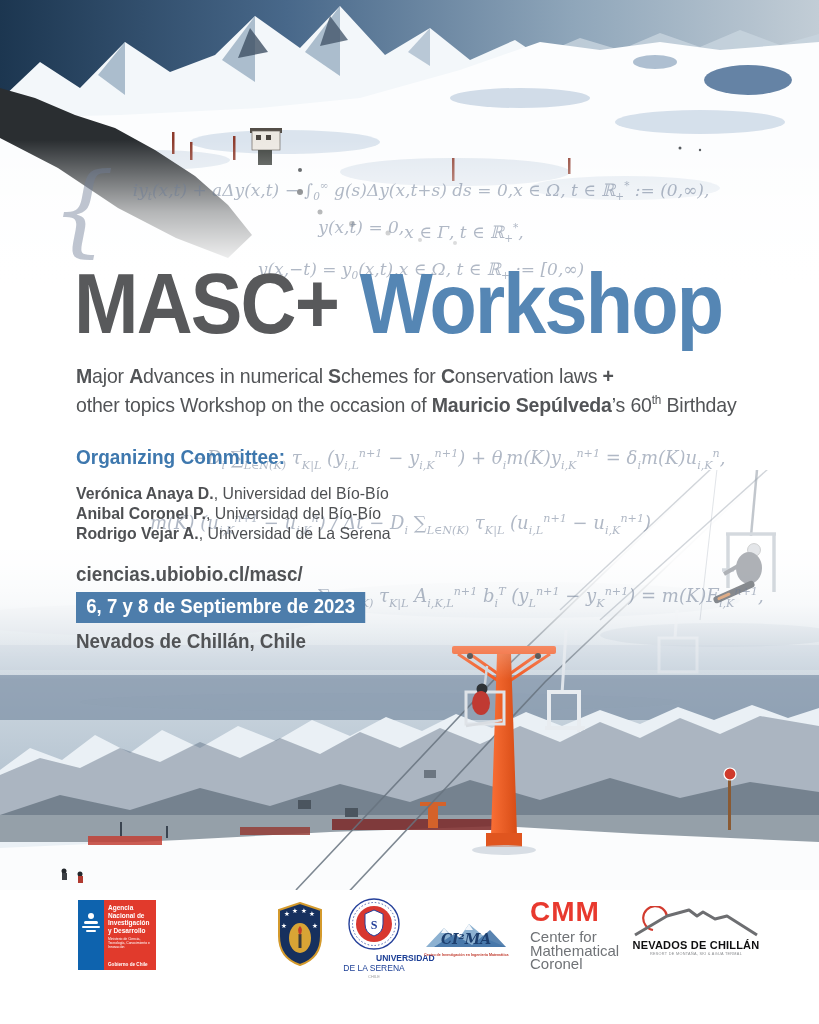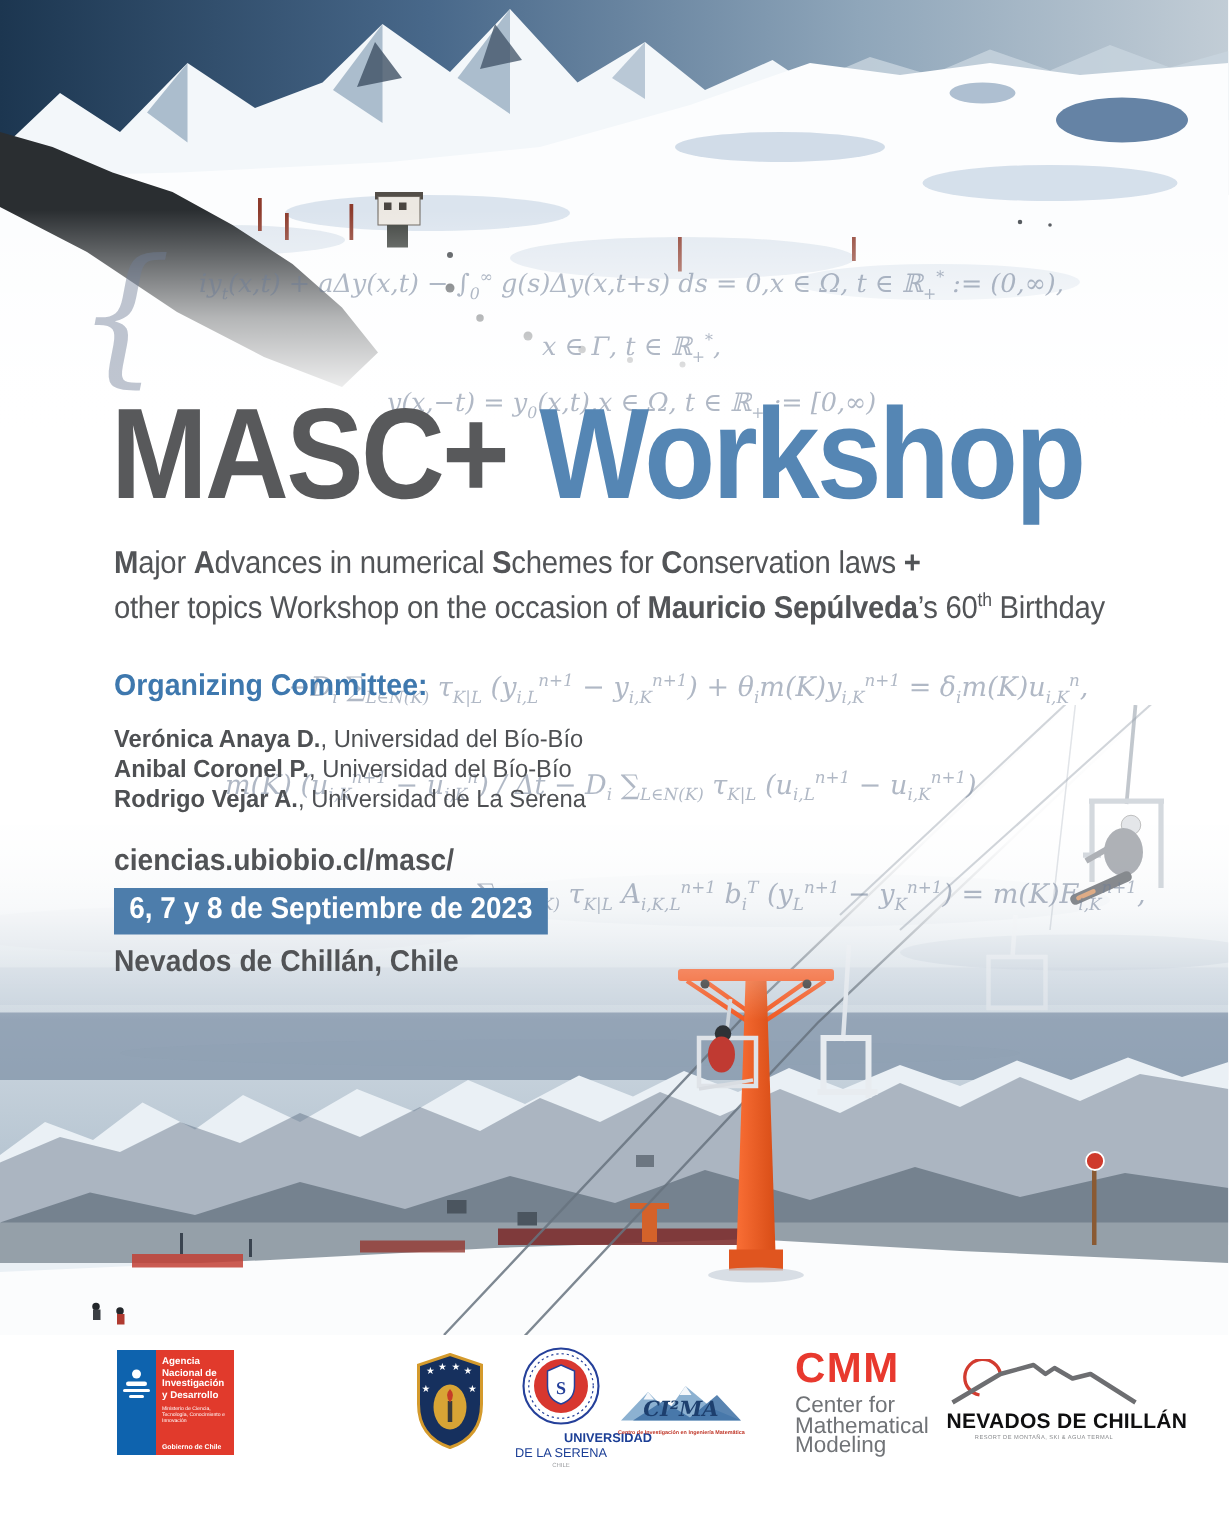--- a/index.html
+++ b/index.html
@@ -60,29 +60,29 @@
   .anid-red .gob{font-size:4.6px;font-weight:bold;margin-top:auto;}
   
   .ubb{left:163px;top:12px;width:104px;text-align:center;}
   .ubb-caption{font-size:8px;font-weight:bold;color:#1f3f8f;margin-top:2px;letter-spacing:.2px;}
   
   .uls{left:341px;top:8px;width:66px;text-align:center;}
   .uls-caption1{font-size:8.5px;font-weight:bold;color:#1c3f96;margin-top:1px;margin-left:35px;}
   .uls-caption2{font-size:8.5px;color:#1c3f96;}
   .uls-caption3{font-size:4px;color:#9a9c9f;margin-top:1px;}
   
-  .cima{left:412px;top:30px;width:84px;position:absolute;}
+  .cima{left:424px;top:30px;width:84px;position:absolute;}
   .cima-caption{font-size:3.6px;color:#c0392b;font-weight:bold;margin-top:1px;white-space:nowrap;}
   
   .cmm{left:530px;top:8px;width:92px;}
   .cmm-acronym{font-size:28px;font-weight:bold;color:#e8392e;letter-spacing:1px;line-height:28px;}
   .cmm-lines{font-size:15px;color:#707377;line-height:13.5px;margin-top:4px;}
   
   .ndc{left:631px;top:16px;width:130px;text-align:center;}
-  .ndc-title{font-size:14px;font-weight:bold;color:#0f0f10;letter-spacing:.2px;margin-top:1px;white-space:nowrap;}
+  .ndc-title{font-size:11px;font-weight:bold;color:#0f0f10;letter-spacing:.2px;margin-top:1px;white-space:nowrap;}
   .ndc-caption{font-size:3.8px;color:#8a8c8f;letter-spacing:.3px;margin-top:1px;}
   .udec{left:277px;top:12px;}
 </style>
 </head>
 <body>
 
 <div class="poster">
 
   <svg class="abs top-photo" width="819" height="300" viewBox="0 0 819 300">
     <defs>
@@ -254,20 +254,21 @@
     </g>
   </svg>
 
   <div class="abs math eq-system">
     <span class="eq-brace">{</span>
     <div class="eq-row">
       <span>iy<sub>t</sub>(x,t) + aΔy(x,t) − ∫<sub>0</sub><sup>∞</sup> g(s)Δy(x,t+s) ds = 0,</span>
       <span>x ∈ Ω, t ∈ ℝ<sub>+</sub><sup>*</sup> := (0,∞),</span>
     </div>
     <div class="eq-row">
+      <span>y(x,t) = 0,</span>
       <span>x ∈ Γ, t ∈ ℝ<sub>+</sub><sup>*</sup>,</span>
     </div>
     <div class="eq-row">
       <span>y(x,−t) = y<sub>0</sub>(x,t),</span>
       <span>x ∈ Ω, t ∈ ℝ<sub>+</sub> := [0,∞)</span>
     </div>
   </div>
 
   <div class="abs math scheme scheme-1">−D<sub>i</sub> ∑<sub>L∈N(K)</sub> τ<sub>K|L</sub> (y<sub>i,L</sub><sup>n+1</sup> − y<sub>i,K</sub><sup>n+1</sup>) + θ<sub>i</sub>m(K)y<sub>i,K</sub><sup>n+1</sup> = δ<sub>i</sub>m(K)u<sub>i,K</sub><sup>n</sup>,</div>
   <div class="abs math scheme scheme-2">m(K) (u<sub>i,K</sub><sup>n+1</sup> − u<sub>i,K</sub><sup>n</sup>) ∕ Δt − D<sub>i</sub> ∑<sub>L∈N(K)</sub> τ<sub>K|L</sub> (u<sub>i,L</sub><sup>n+1</sup> − u<sub>i,K</sub><sup>n+1</sup>)</div>
@@ -355,21 +356,21 @@
         <text x="42" y="24" text-anchor="middle" font-size="14" font-style="italic" font-weight="bold" fill="#1d3f6e" font-family="DejaVu Serif,serif">CI²MA</text>
       </svg>
       <div class="cima-caption">Centro de Investigación en Ingeniería Matemática</div>
     </div>
 
     <div class="logo cmm">
       <div class="cmm-acronym">CMM</div>
       <div class="cmm-lines">
         <div>Center for</div>
         <div>Mathematical</div>
-        <div>Modeling</div>
+        <div>Coronel</div>
       </div>
     </div>
 
     <div class="logo ndc">
       <svg width="130" height="32" viewBox="0 0 130 32" style="margin:0 auto;">
         <path d="M22,24 a12,12 0 1,1 14,-14" fill="none" stroke="#d23b2f" stroke-width="2.2"></path>
         <path d="M4,29 L36,10 L58,4 L66,10 L72,6 L84,13 L96,10 L126,29" fill="none" stroke="#6d6e71" stroke-width="3" stroke-linejoin="round"></path>
       </svg>
       <div class="ndc-title">NEVADOS DE CHILLÁN</div>
       <div class="ndc-caption">RESORT DE MONTAÑA, SKI &amp; AGUA TERMAL</div>

